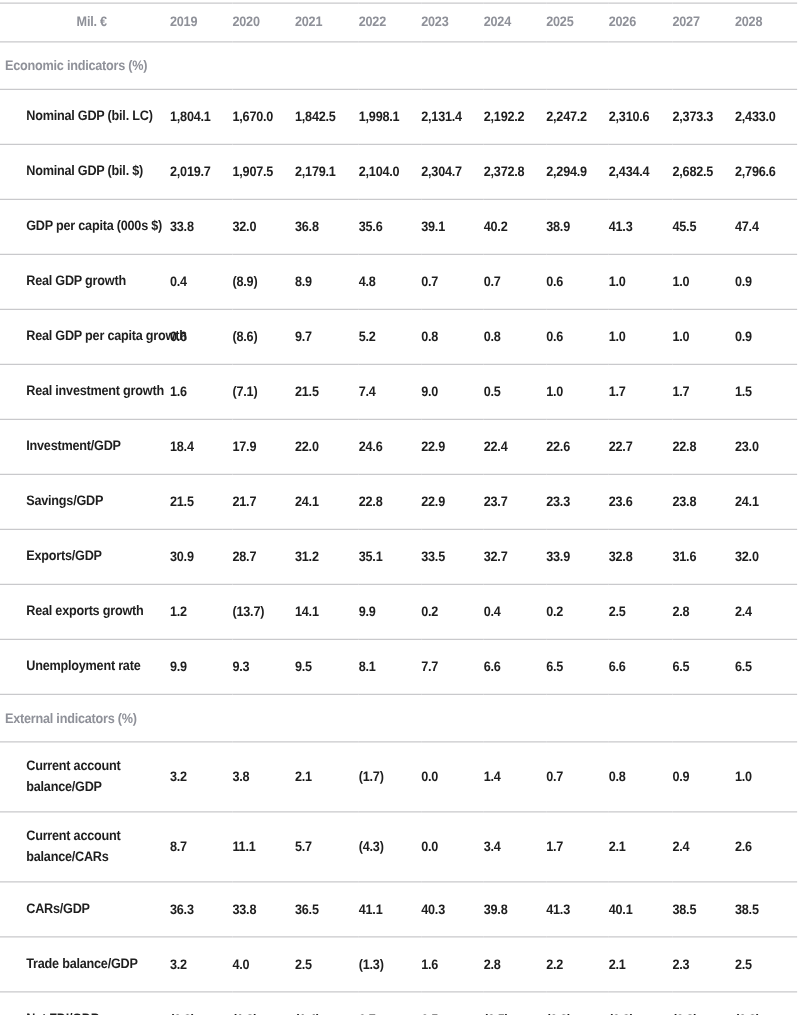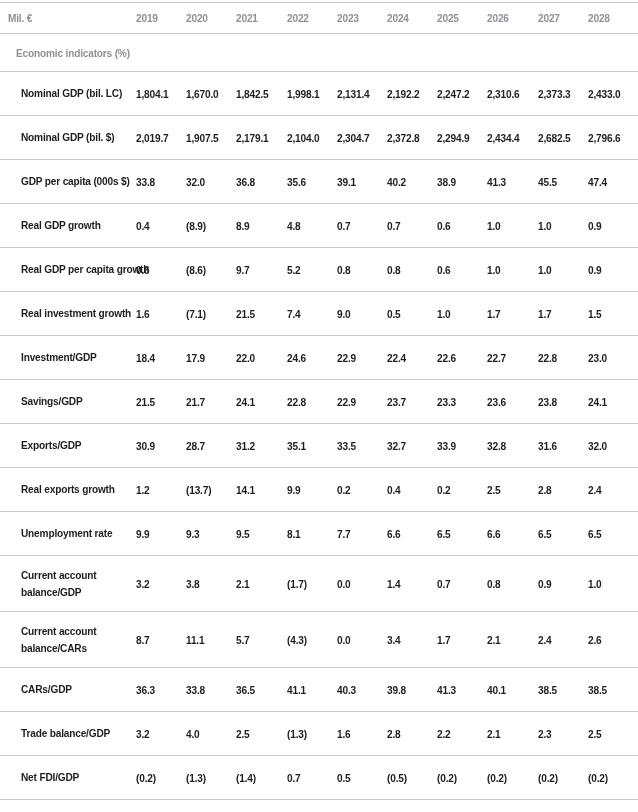--- a/index.html
+++ b/index.html
@@ -40,24 +40,24 @@
     transform: scaleX(0.92);
     transform-origin: 0 50%;
     letter-spacing: -0.2px;
   }
   thead th { height: 30px; }
   thead .t,
   tr.section .t {
     color: var(--header-text, #8f9199);
     font-size: 11px;
   }
-  th.unit-cell { padding-left: 8px; }
+  th.unit-cell { padding-left: 20px; text-align: center; }
   tr.section td {
     height: 37px;
-    padding-left: 16px;
+    padding-left: 4px;
   }
   tr.data td {
     height: 43px;
     color: var(--body-text, #1e1e1e);
     font-size: 11px;
   }
   tr.data td .t { color: var(--body-text, #1e1e1e); font-size: 11px; }
   tr.data td.label { padding-left: 21px; }
   tr.data td.label .t { line-height: 17px; }
   tr.twoline td { height: 55px; }
@@ -501,20 +501,25 @@
           <td class="num">
             <span class="t">6.6</span>
           </td>
           <td class="num">
             <span class="t">6.5</span>
           </td>
           <td class="num">
             <span class="t">6.5</span>
           </td>
         </tr>
+        <tr class="section">
+          <td colspan="11">
+            <span class="t">External indicators (%)</span>
+          </td>
+        </tr>
         <tr class="data twoline">
           <td class="label">
             <span class="t">Current account</span>
             <span class="t">balance/GDP</span>
           </td>
           <td class="num">
             <span class="t">3.2</span>
           </td>
           <td class="num">
             <span class="t">3.8</span>

